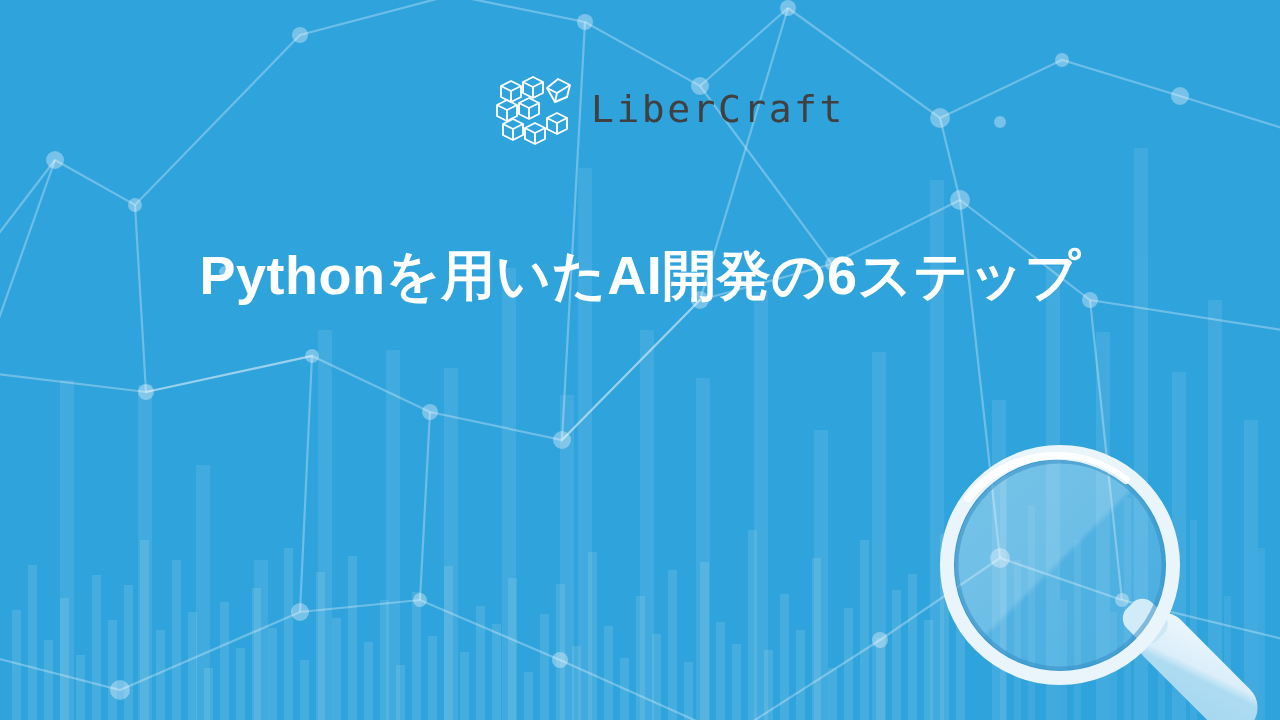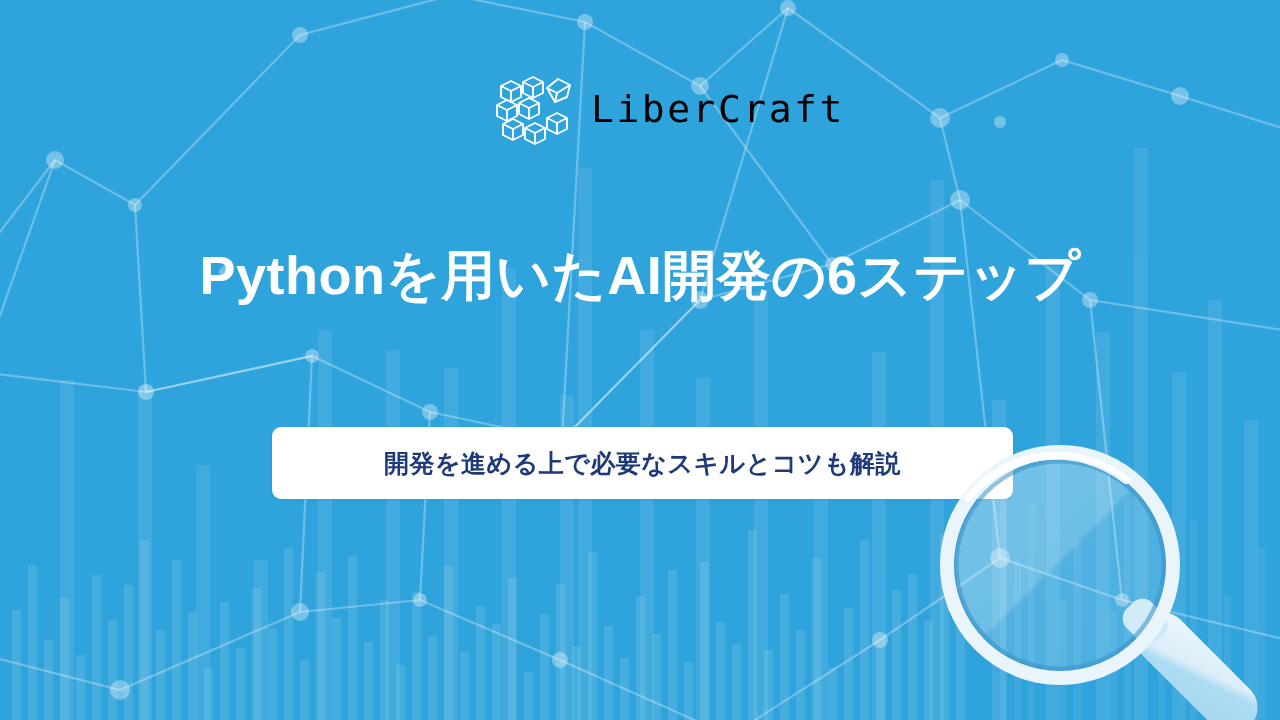--- a/index.html
+++ b/index.html
@@ -33,21 +33,21 @@
     display: flex;
     align-items: center;
     gap: 14px;
   }
   .logo-mark {
     width: 82px;
     height: 76px;
     display: block;
   }
   .logo-text {
-    color: #000000;
+    color: #404040;
     font-size: 38px;
     letter-spacing: 2.5px;
     font-weight: 400;
     font-family: "DejaVu Sans Mono", "Liberation Mono", monospace;
     white-space: nowrap;
     line-height: 1;
     padding-bottom: 2px;
   }
 
   
@@ -283,23 +283,20 @@
 
         <path d="M52 46 L62 41 L72 46 L72 57 L62 62 L52 57 Z"></path>
         <path d="M52 46 L62 51 L72 46 M62 51 L62 62"></path>
       </g>
     </svg>
     <div class="logo-text">LiberCraft</div>
   </div>
 
   <div class="title">Pythonを用いたAI開発の6ステップ</div>
 
-  <div class="subtitle-box">
-    <span class="subtitle-text">開発を進める上で必要なスキルとコツも解説</span>
-  </div>
 
   <svg class="magnifier" viewBox="0 0 350 290" xmlns="http://www.w3.org/2000/svg">
     <defs>
       <linearGradient id="lensGrad" x1="0" y1="0" x2="1" y2="1">
         <stop offset="0%" stop-color="#ffffff" stop-opacity="0.34"></stop>
         <stop offset="48%" stop-color="#ffffff" stop-opacity="0.30"></stop>
         <stop offset="50%" stop-color="#ffffff" stop-opacity="0.16"></stop>
         <stop offset="100%" stop-color="#ffffff" stop-opacity="0.13"></stop>
       </linearGradient>
       <linearGradient id="handleGrad" x1="0" y1="0" x2="1" y2="1">

